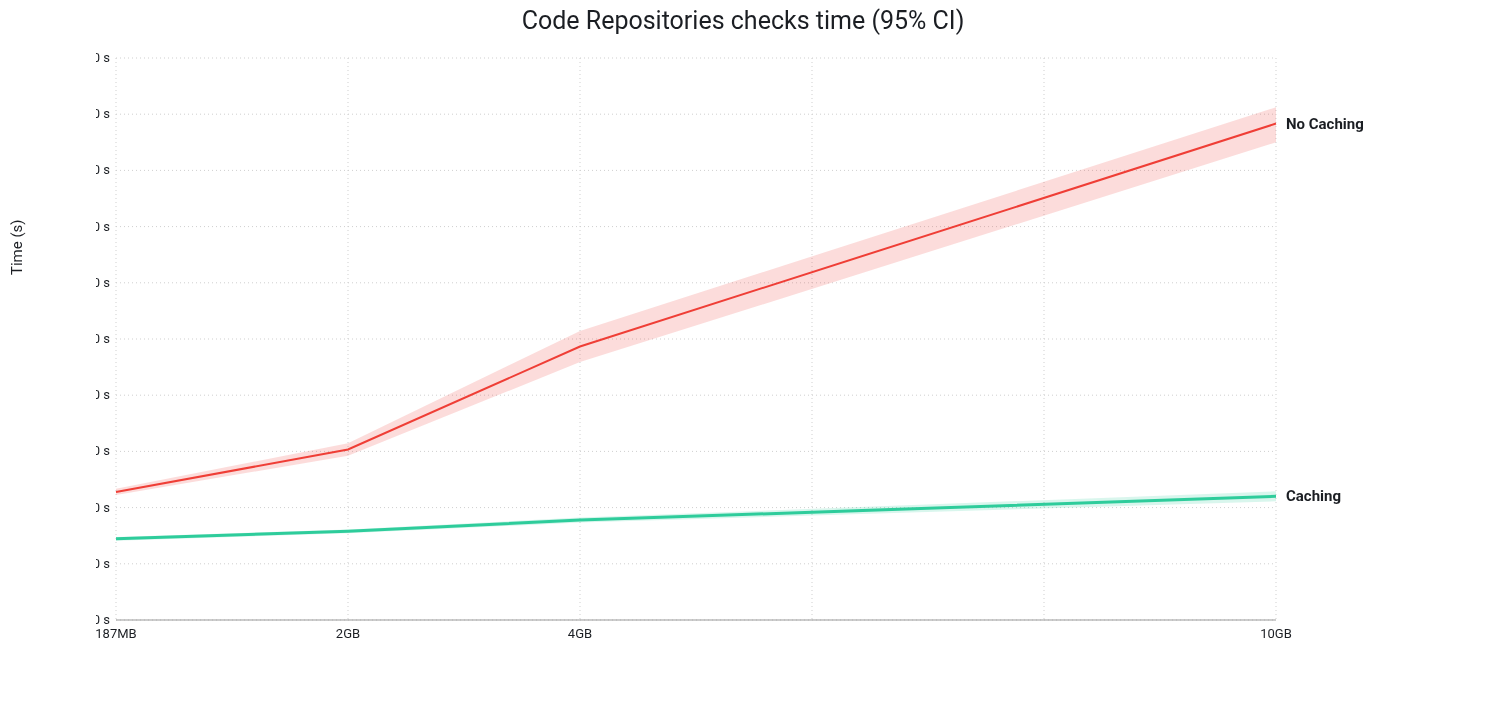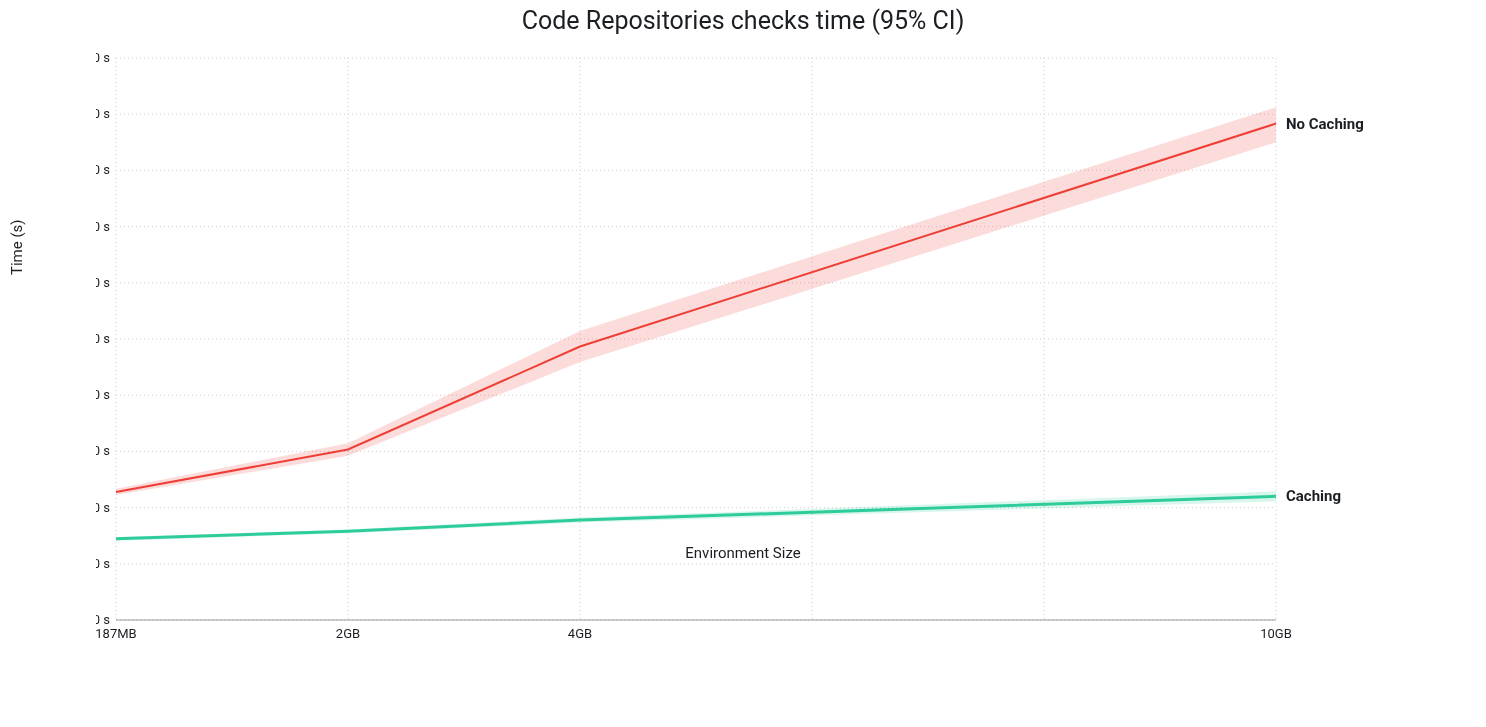--- a/index.html
+++ b/index.html
@@ -63,21 +63,20 @@
 </style>
 </head>
 <body>
 
 <div class="chart-wrap">
 
   <div class="title">Code Repositories checks time (95% CI)</div>
 
   <div class="ylabel">Time (s)</div>
 
-  <div class="xlabel">Environment Size</div>
 
   <div class="plot">
     <svg id="plot-svg" width="1300" height="612" viewBox="0 0 1300 612">
       <g id="grid-h">
           <line x1="20" x2="1180" y1="572" y2="572" class="grid-dash"></line>
           <line x1="20" x2="1180" y1="515.8" y2="515.8" class="grid-dash"></line>
           <line x1="20" x2="1180" y1="459.6" y2="459.6" class="grid-dash"></line>
           <line x1="20" x2="1180" y1="403.4" y2="403.4" class="grid-dash"></line>
           <line x1="20" x2="1180" y1="347.2" y2="347.2" class="grid-dash"></line>
           <line x1="20" x2="1180" y1="291" y2="291" class="grid-dash"></line>

